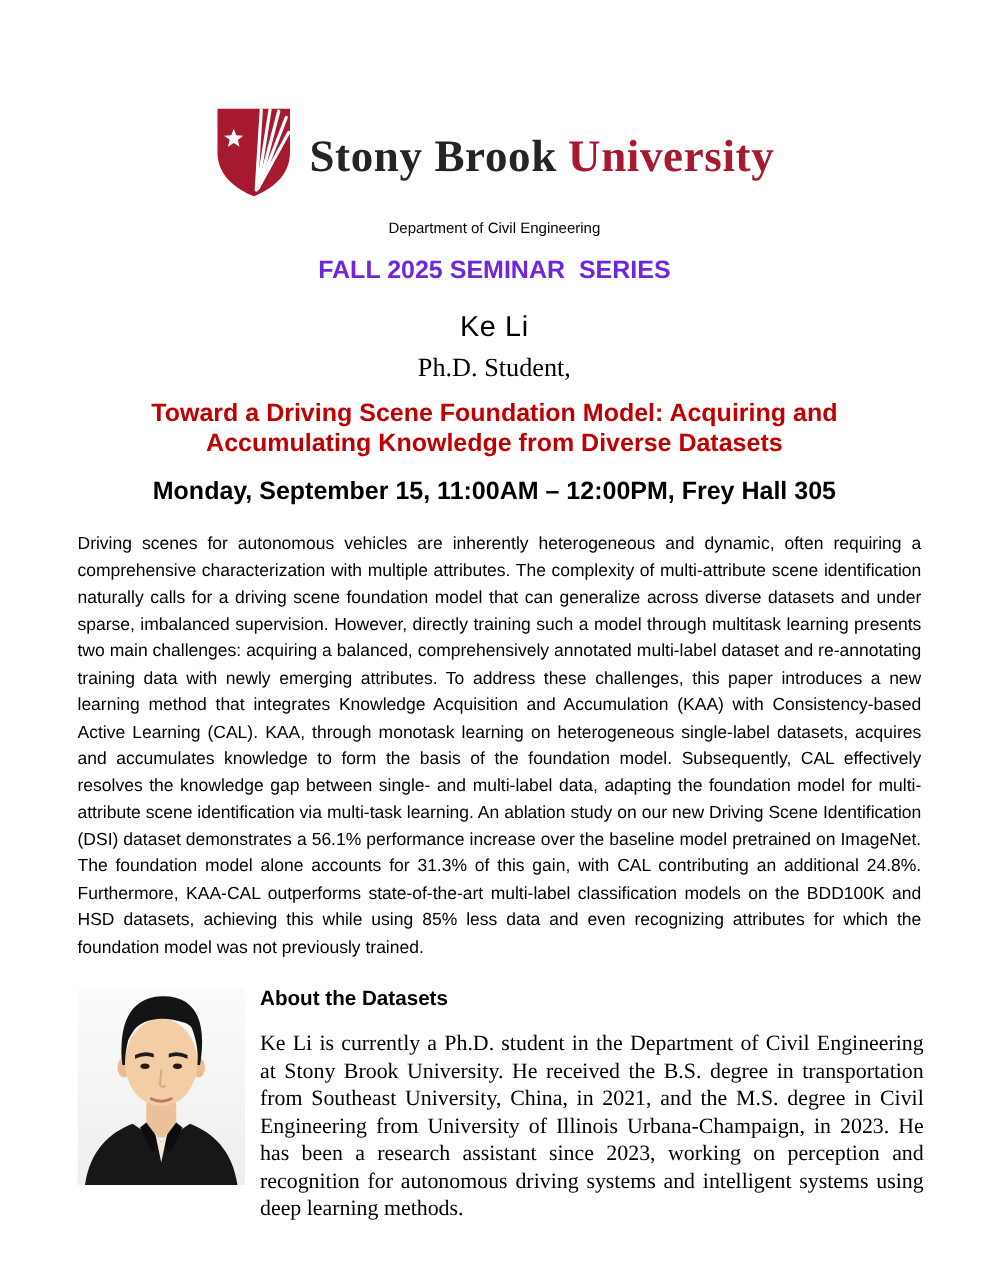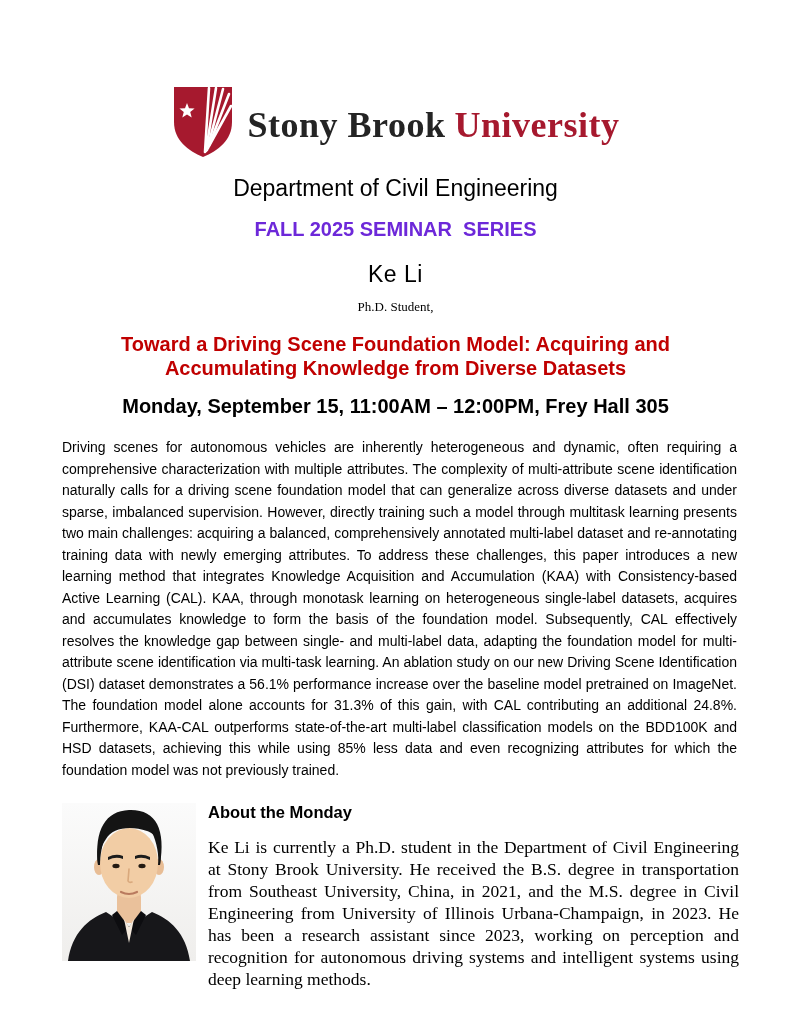--- a/index.html
+++ b/index.html
@@ -32,42 +32,42 @@
     line-height: 1;
     padding-top: 6px;
   }
   .wm-black { color: #242424; }
   .wm-red   { color: #A6192E; margin-left: 9px; }
 
   
   .dept {
     margin-top: 17px;
     text-align: center;
-    font-size: 23px;
+    font-size: 12px;
     color: #000000;
   }
   .series {
     margin-top: 16px;
     text-align: center;
     font-size: 20px;
     font-weight: bold;
     color: #6d28d9;
   }
   .speaker-name {
     margin-top: 20px;
     text-align: center;
     font-size: 23px;
     font-weight: normal;
     letter-spacing: 0.5px;
   }
   .speaker-role {
     margin-top: 9px;
     text-align: center;
     font-family: "Liberation Serif", serif;
-    font-size: 13px;
+    font-size: 21px;
     line-height: 20px;
   }
   .talk-title {
     margin: 15px auto 0 auto;
     max-width: 650px;
     text-align: center;
     font-size: 20px;
     line-height: 24px;
     font-weight: bold;
     color: #C00000;
@@ -196,18 +196,18 @@
       <path d="M88,54 Q80,50 73,53 L73,56 Q80,53 88,57 Z" fill="#1c1c1c"></path>
 
       <ellipse cx="54" cy="63" rx="3.6" ry="2.2" fill="#241a12"></ellipse>
       <ellipse cx="80" cy="63" rx="3.6" ry="2.2" fill="#241a12"></ellipse>
 
       <path d="M67,66 L66,78 Q67,80 70,79" stroke="#d9a87c" stroke-width="1.6" fill="none" stroke-linecap="round"></path>
 
       <path d="M59,89 Q67,93 75,89" stroke="#b97a5e" stroke-width="2.2" fill="none" stroke-linecap="round"></path>
     </svg>
     <div class="about-right">
-      <h3>About the Monday</h3>
+      <h3>About the Datasets</h3>
       <p>Ke Li is currently a Ph.D. student in the Department of Civil Engineering at Stony Brook University. He received the B.S. degree in transportation from Southeast University, China, in 2021, and the M.S. degree in Civil Engineering from University of Illinois Urbana-Champaign, in 2023. He has been a research assistant since 2023, working on perception and recognition for autonomous driving systems and intelligent systems using deep learning methods.</p>
     </div>
   </section>
 
 </div>
 
 </body></html>

